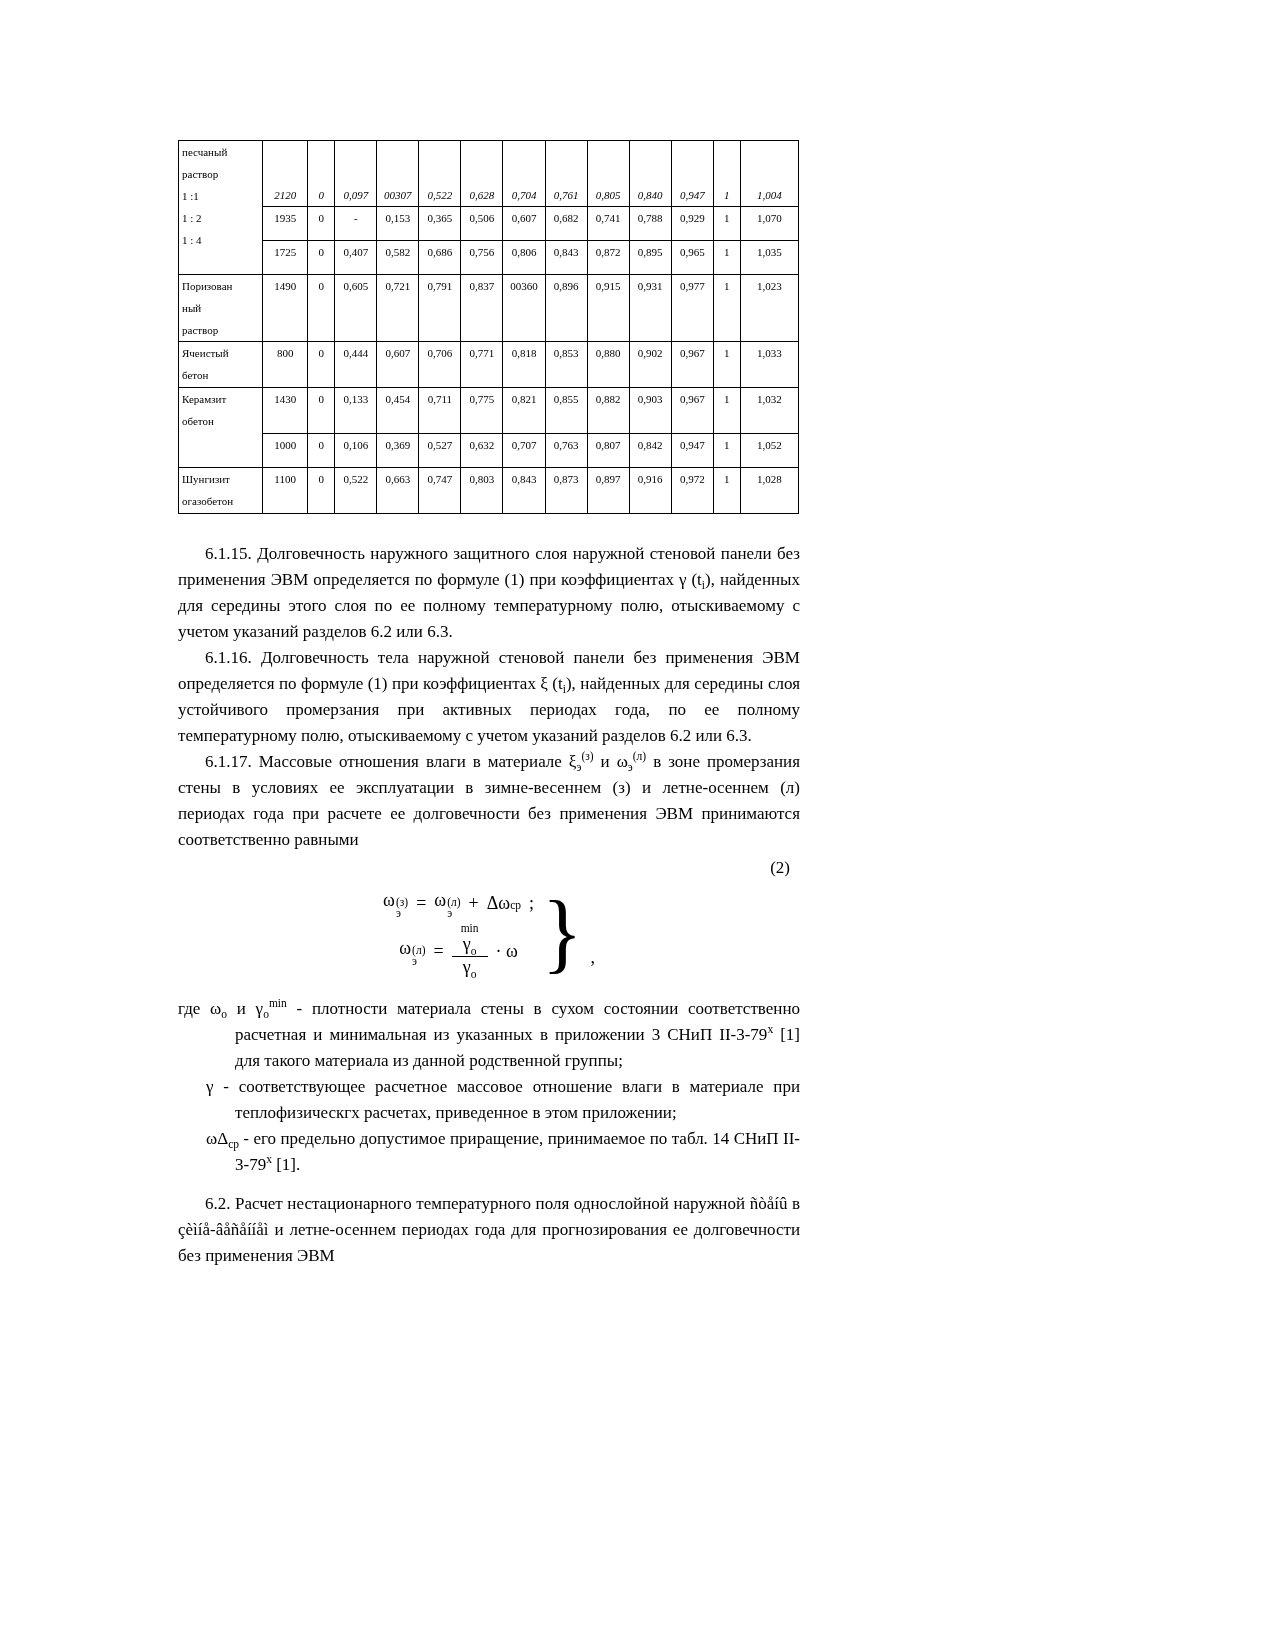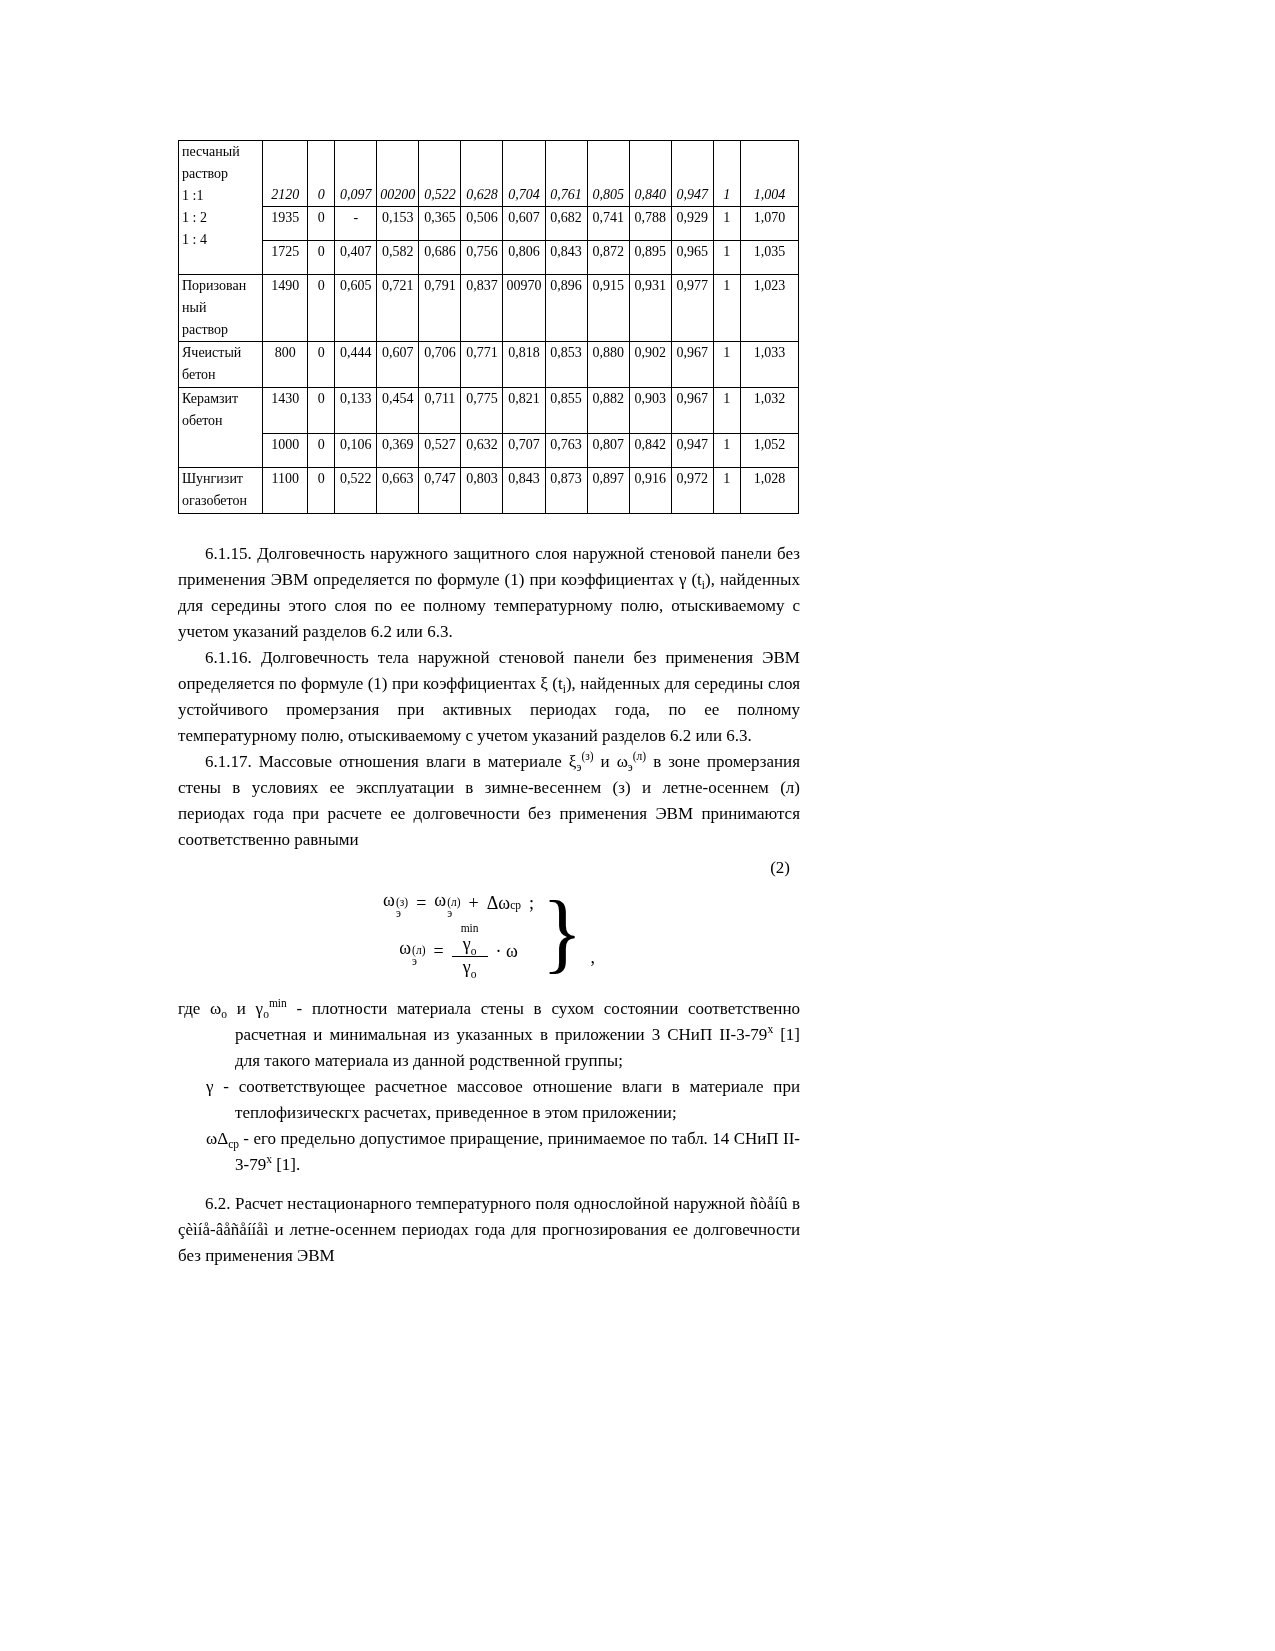--- a/index.html
+++ b/index.html
@@ -8,21 +8,21 @@
     width:1275px; height:1651px;
     background:#ffffff; color:#000000;
     font-family:"Liberation Serif", serif;
     position:relative; overflow:hidden;
   }
   .page { padding:140px 0 0 178px; }
 
   
   table.materials {
     border-collapse:collapse; table-layout:fixed;
-    width:621px; font-size:14px; line-height:22px;
+    width:621px; font-size:11px; line-height:22px;
   }
   .materials td {
     border:1px solid #000; padding:0 2px;
     text-align:center; vertical-align:top; overflow:hidden;
   }
   .materials td.label {
     text-align:left; white-space:pre-line; padding-left:3px;
   }
   tr.h3 { height:66px; }
   tr.h2 { height:46px;padding-left:37px; }
@@ -94,21 +94,21 @@
     <tbody>
       <tr class="h3">
         <td class="label" rowspan="3">песчаный
 раствор
 1 :1
 1 : 2
 1 : 4</td>
         <td class="vb">2120</td>
         <td class="vb">0</td>
         <td class="vb">0,097</td>
-        <td class="vb">00200</td>
+        <td class="vb">00307</td>
         <td class="vb">0,522</td>
         <td class="vb">0,628</td>
         <td class="vb">0,704</td>
         <td class="vb">0,761</td>
         <td class="vb">0,805</td>
         <td class="vb">0,840</td>
         <td class="vb">0,947</td>
         <td class="vb">1</td>
         <td class="vb">1,004</td>
       </tr>
@@ -145,21 +145,21 @@
       <tr class="h3">
         <td class="label">Поризован
 ный
 раствор</td>
         <td>1490</td>
         <td>0</td>
         <td>0,605</td>
         <td>0,721</td>
         <td>0,791</td>
         <td>0,837</td>
-        <td>00970</td>
+        <td>00360</td>
         <td>0,896</td>
         <td>0,915</td>
         <td>0,931</td>
         <td>0,977</td>
         <td>1</td>
         <td>1,023</td>
       </tr>
       <tr class="h2">
         <td class="label">Ячеистый
 бетон</td>

